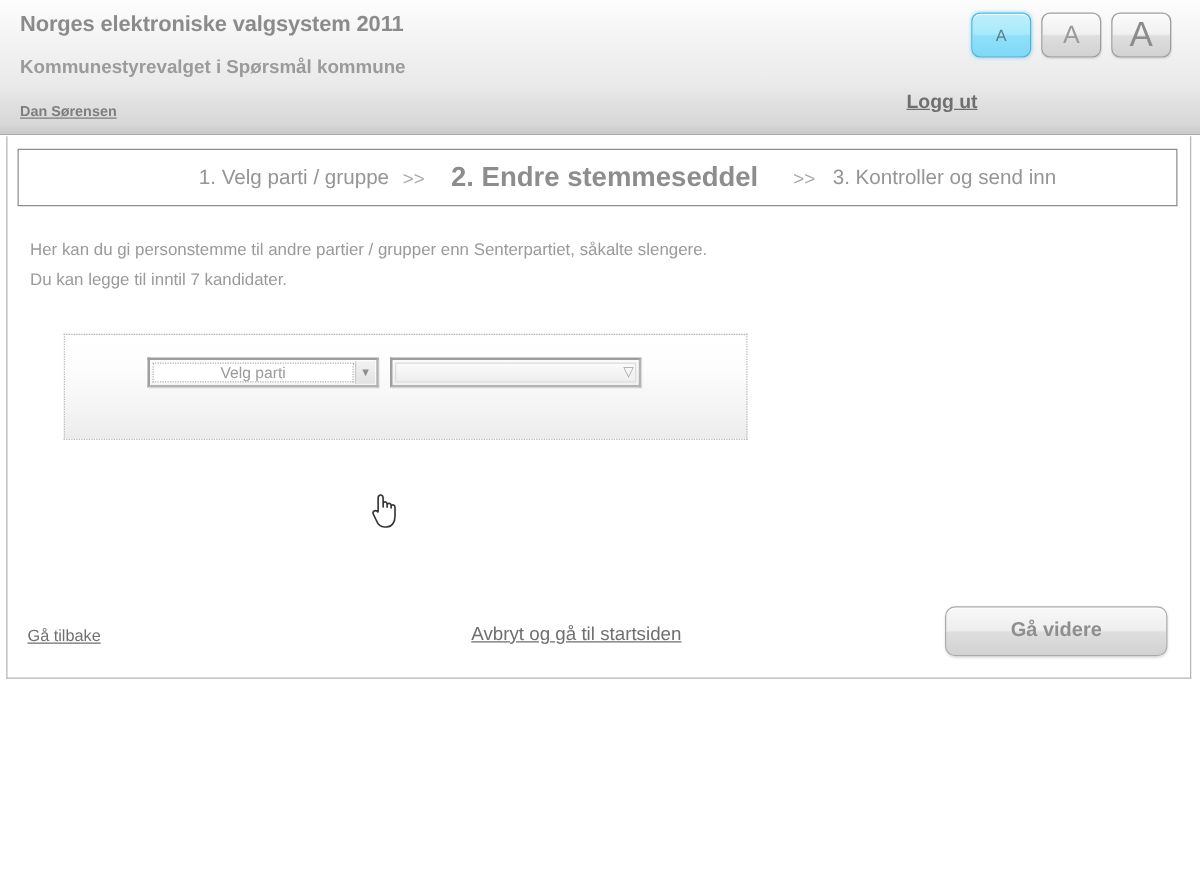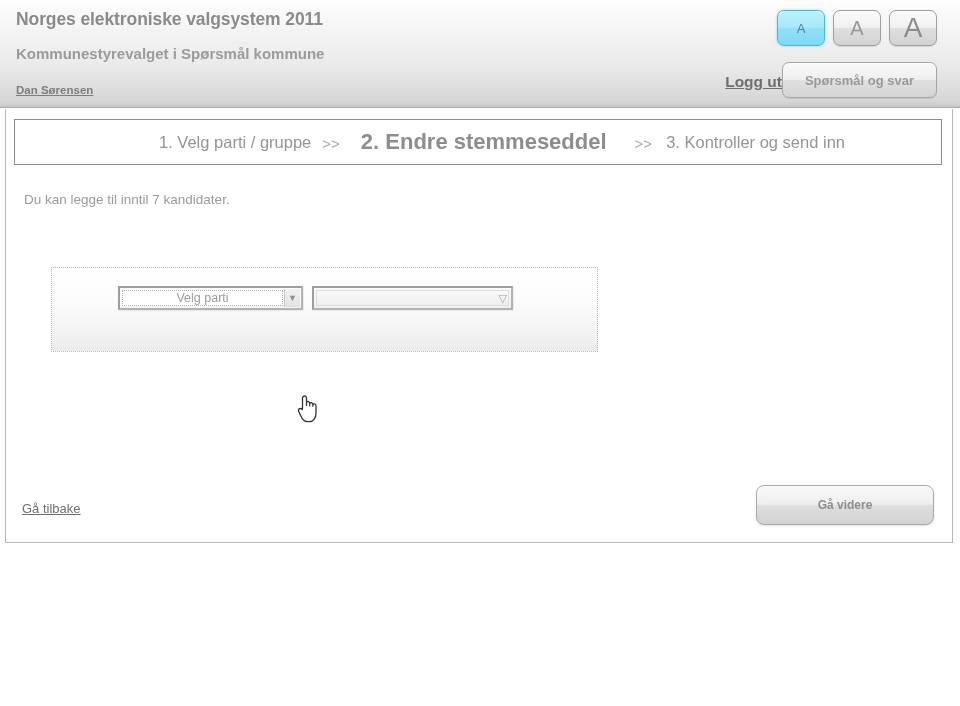--- a/index.html
+++ b/index.html
@@ -276,21 +276,21 @@
     white-space: nowrap;
   }
   .next-btn {
     position: absolute;
     right: 18px; bottom: 17px;
     width: 178px; height: 40px;
     border-radius: 8px;
     border: 1px solid #a9a9a9;
     background: linear-gradient(to bottom, #f9f9f9 0%, #eeeeee 48%, #dedede 52%, #d2d2d2 100%);
     color: #8e8e8e;
-    font-size: 12px;
+    font-size: 16px;
     font-weight: bold;
     display: flex; align-items: center; justify-content: center;
     cursor: pointer;
     box-shadow: 0 1px 2px rgba(0,0,0,0.13), inset 0 1px 0 rgba(255,255,255,0.85);
     white-space: nowrap;
   }
 </style>
 </head>
 <body>
 
@@ -307,34 +307,34 @@
       </div>
       <div class="fsbtn s2">
         <span>A</span>
       </div>
       <div class="fsbtn s3">
         <span>A</span>
       </div>
     </div>
 
     <div class="logout">Logg ut</div>
-    <div class="qa-btn">Spørsmål og svar</div>
   </div>
 
   <div class="bodyframe">
 
     <div class="steps">
       <div class="step s1">1. Velg parti / gruppe</div>
       <div class="sep">&gt;&gt;</div>
       <div class="step cur">2. Endre stemmeseddel</div>
       <div class="sep b">&gt;&gt;</div>
       <div class="step s3">3. Kontroller og send inn</div>
     </div>
 
     <div class="intro">
+      <div>Her kan du gi personstemme til andre partier / grupper enn Senterpartiet, såkalte slengere.</div>
       <div>Du kan legge til inntil 7 kandidater.</div>
     </div>
 
     <div class="panel">
       <div class="selrow">
 
         <div class="sel-party">
           <div class="inner">
             <span class="txt">Velg parti</span>
           </div>
@@ -356,16 +356,17 @@
         <path d="M6.5 14.5 L6.5 4.2 C6.5 2.6 8.0 1.6 9.3 2.2 C10.1 2.6 10.5 3.4 10.5 4.3
                  L10.5 11.5 L10.5 9.1 C10.5 7.9 11.6 7.2 12.6 7.6 C13.3 7.9 13.7 8.6 13.7 9.4
                  L13.7 11.8 L13.7 10.2 C13.7 9.0 14.8 8.4 15.8 8.8 C16.5 9.1 16.9 9.8 16.9 10.5
                  L16.9 12.3 L16.9 11.3 C16.9 10.2 17.9 9.6 18.9 10.0 C19.6 10.3 20.0 11.0 20.0 11.7
                  L20.0 19.0 C20.0 23.6 17.6 27.6 13.4 27.6 L11.6 27.6 C8.0 27.6 6.1 25.0 4.9 22.0
                  L2.6 17.2 C2.0 15.9 2.9 14.6 4.2 14.5 C5.0 14.4 5.8 14.8 6.3 15.6 Z" fill="#ffffff" stroke="#333333" stroke-width="1.3" stroke-linejoin="round"></path>
       </svg>
     </div>
 
     <div class="back-link">Gå tilbake</div>
+    <div class="cancel-link">Avbryt og gå til startsiden</div>
     <div class="next-btn">Gå videre</div>
 
   </div>
 </div>
 
 </body></html>

